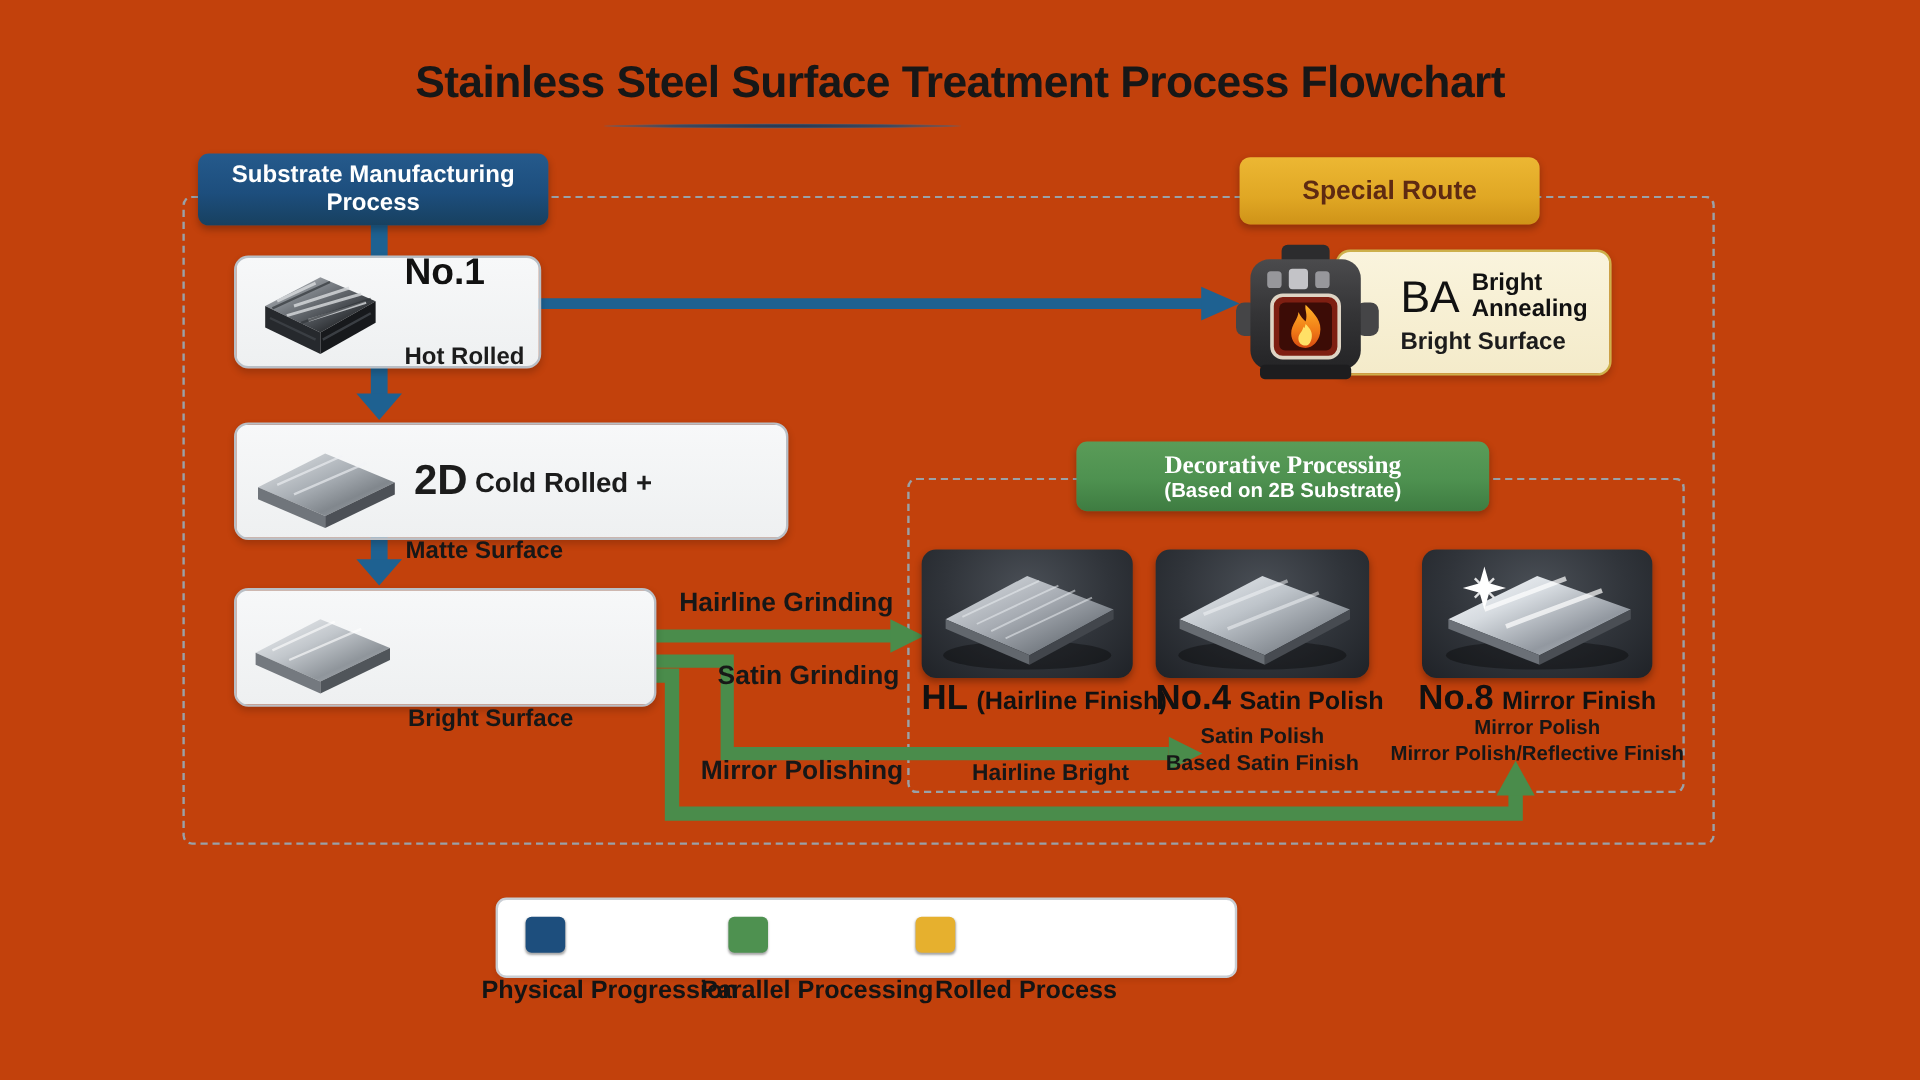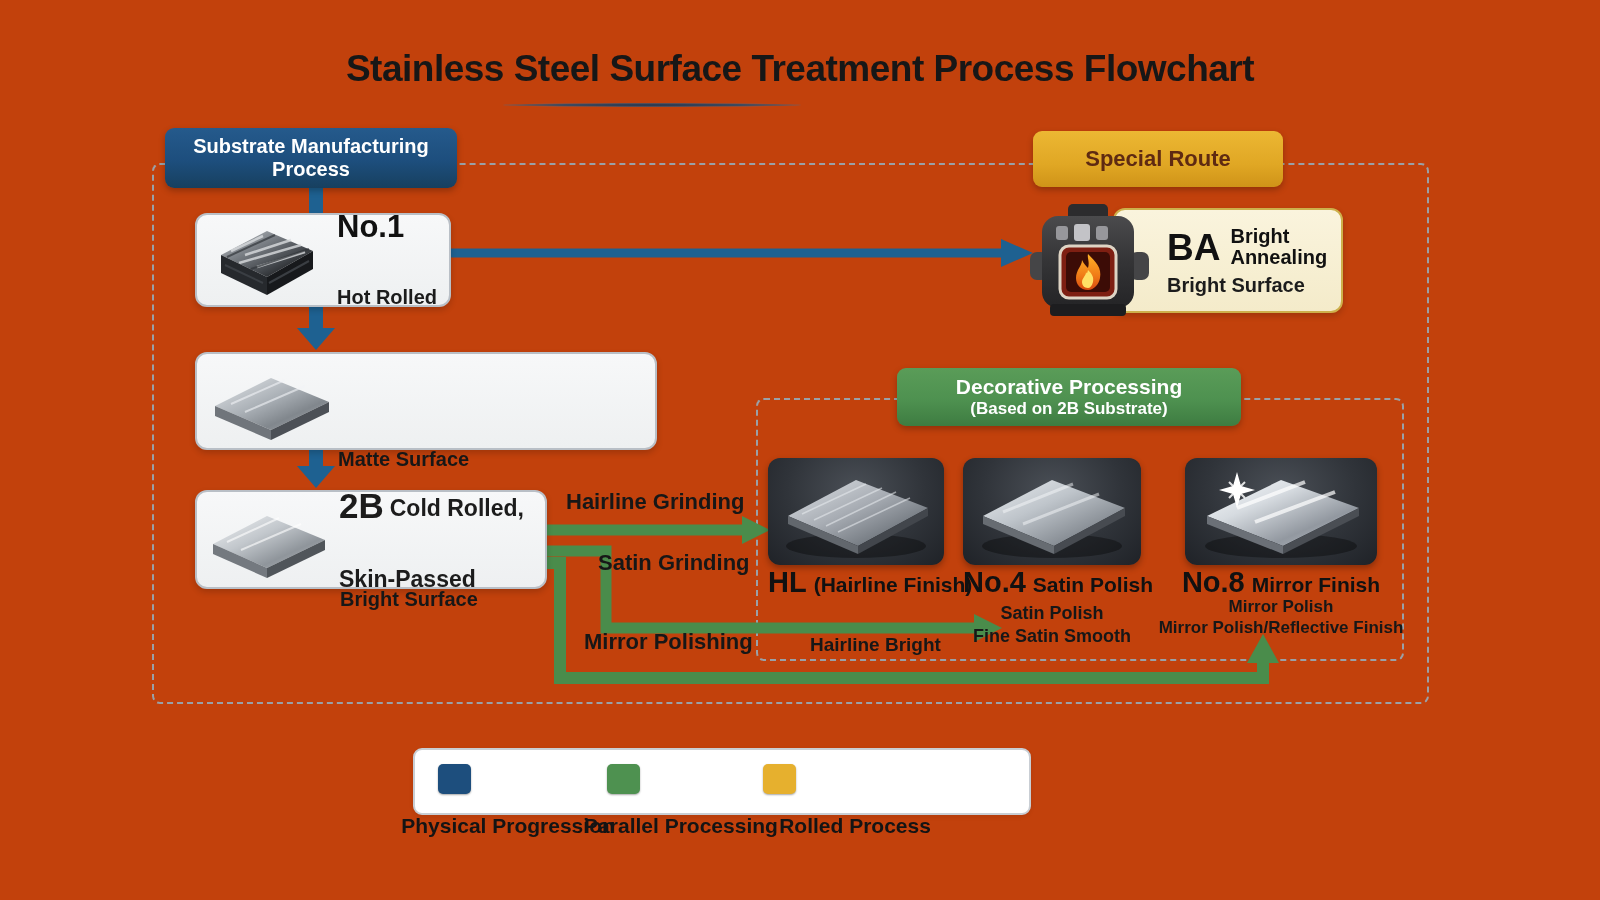--- a/index.html
+++ b/index.html
@@ -30,21 +30,21 @@
        box-shadow:0 3px 6px rgba(0,0,0,.25);}
   .hdr-blue{left:165px;top:128px;width:292px;height:60px;
        background:linear-gradient(180deg,#255a8c 0%,#1d4e7d 55%,#17405f 100%);
        color:#fff;font-size:20px;font-weight:700;line-height:1.15;}
   .hdr-gold{left:1033px;top:131px;width:250px;height:56px;
        background:linear-gradient(180deg,#ecb733 0%,#e0a724 60%,#cf9318 100%);
        color:#5e2a12;font-size:22px;font-weight:800;}
   .hdr-green{left:897px;top:368px;width:344px;height:58px;
        background:linear-gradient(180deg,#5a9c58 0%,#4e9150 55%,#3e7c41 100%);
        color:#fff;font-weight:800;}
-  .hdr-green .l1{font-size:21px;line-height:1.15;}
+  .hdr-green .l1{font-size:21px;line-height:1.15;font-family:Liberation Serif, serif;}
   .hdr-green .l2{font-size:17px;line-height:1.15;}
 
   
   .node{
     background:linear-gradient(180deg,#f7f8f9 0%,#eef0f1 100%);
     border:2px solid #b9bfc6;border-radius:12px;z-index:3;
     box-shadow:0 3px 6px rgba(0,0,0,.18);
   }
   .node .img{position:absolute;left:8px;top:6px;}
   .node .txt{position:absolute;top:0;bottom:0;display:flex;flex-direction:column;justify-content:center;gap:42px;}
@@ -54,21 +54,21 @@
   .node-2b{left:195px;top:490px;width:348px;height:95px;}
   .line-mix{font-size:23px;font-weight:700;color:#1c1c1c;line-height:1.12;white-space:nowrap;}
   .line-mix .code-inline{font-size:35px;font-weight:800;vertical-align:-2px;margin-right:6px;}
 
   
   .node-ba{left:1113px;top:208px;width:226px;height:101px;
     background:linear-gradient(180deg,#faf4dd 0%,#f4ebca 100%);
     border:2px solid #cdb04b;border-radius:12px;z-index:3;box-shadow:0 3px 6px rgba(0,0,0,.18);}
   .ba-inner{position:absolute;left:52px;top:8px;right:8px;bottom:6px;display:flex;flex-direction:column;justify-content:center;}
   .ba-row{display:flex;align-items:center;gap:10px;}
-  .ba-code{font-size:37px;font-weight:700;color:#111;line-height:1;}
+  .ba-code{font-size:37px;font-weight:400;color:#111;line-height:1;}
   .ba-name{font-size:20px;font-weight:700;line-height:1.05;color:#111;}
   .ba-surface{font-size:20px;font-weight:700;color:#1c1c1c;margin-top:6px;}
   .furnace{left:1022px;top:200px;width:135px;height:122px;z-index:4;}
 
   
   .lbl{z-index:5;font-weight:700;color:#171717;white-space:nowrap;}
   .lbl-20{font-size:20px;}
   .lbl-22{font-size:22px;}
   .lbl-19{font-size:19px;}
 
@@ -173,42 +173,39 @@
           <stop offset="0.7" stop-color="#81878d"></stop>
             <stop offset="1" stop-color="#a9aeb4"></stop>
         </linearGradient>
       </defs>
       <polygon points="10,46 66,18 124,42 66,70" fill="url(#g2d)"></polygon>
       <polygon points="10,46 66,70 66,80 10,56" fill="#70757b"></polygon>
       <polygon points="66,70 124,42 124,52 66,80" fill="#4c5056"></polygon>
       <path d="M26,44 L80,20 M40,52 L100,26" stroke="#f2f4f6" stroke-width="2" opacity="0.6" fill="none"></path>
     </svg>
     <div class="txt" style="left:148px;">
+      <div class="line-mix"><span class="code-inline">2D</span><span>Cold Rolled +</span></div>
     </div>
   </div>
 
   <div class="abs node node-2b">
     <svg class="img" width="128" height="84" viewBox="0 0 128 84">
       <defs>
         <linearGradient id="g2b" x1="0" y1="0" x2="1" y2="1">
           <stop offset="0" stop-color="#f1f3f5"></stop>
             <stop offset="0.4" stop-color="#c2c7cc"></stop>
           <stop offset="0.7" stop-color="#8f959b"></stop>
             <stop offset="1" stop-color="#b7bcc1"></stop>
         </linearGradient>
       </defs>
       <polygon points="8,46 62,18 120,42 62,70" fill="url(#g2b)"></polygon>
       <polygon points="8,46 62,70 62,80 8,56" fill="#74797f"></polygon>
       <polygon points="62,70 120,42 120,52 62,80" fill="#50555a"></polygon>
       <path d="M22,44 L74,20 M36,52 L96,26" stroke="#ffffff" stroke-width="2" opacity="0.6" fill="none"></path>
     </svg>
-    <div class="txt" style="left:142px;">
-      <div class="line-mix"><span class="code-inline">2B</span><span>Cold Rolled,</span></div>
-      <div class="line-mix">Skin-Passed</div>
-    </div>
   </div>
 
   <div class="abs lbl lbl-20" style="left:338px;top:448px;">Matte Surface</div>
   <div class="abs lbl lbl-20" style="left:340px;top:588px;">Bright Surface</div>
 
   <div class="abs node-ba">
     <div class="ba-inner">
       <div class="ba-row">
         <span class="ba-code">BA</span>
         <span class="ba-name">
@@ -311,21 +308,21 @@
     <span class="cap-code">HL</span><span class="cap-name">(Hairline Finish)</span>
   </div>
   <div class="abs caption" style="left:963px;top:566px;width:178px;">
     <span class="cap-code">No.4</span><span class="cap-name">Satin Polish</span>
   </div>
   <div class="abs caption" style="left:1178px;top:566px;width:206px;">
     <span class="cap-code">No.8</span><span class="cap-name">Mirror Finish</span>
   </div>
   <div class="abs subcap" style="left:963px;top:602px;width:178px;font-size:18px;">
     <div>Satin Polish</div>
-    <div>Fine Satin Smooth</div>
+    <div>Based Satin Finish</div>
   </div>
   <div class="abs subcap" style="left:1150px;top:596px;width:262px;font-size:17px;">
     <div>Mirror Polish</div>
     <div>Mirror Polish/Reflective Finish</div>
   </div>
 
   <div class="abs legend-box"></div>
   <div class="abs swatch" style="left: 438px; top: 764px; background: rgb(29, 78, 125);"></div>
   <div class="abs swatch" style="left: 607px; top: 764px; background: rgb(78, 145, 80);"></div>
   <div class="abs swatch" style="left: 763px; top: 764px; background: rgb(230, 176, 46);"></div>

